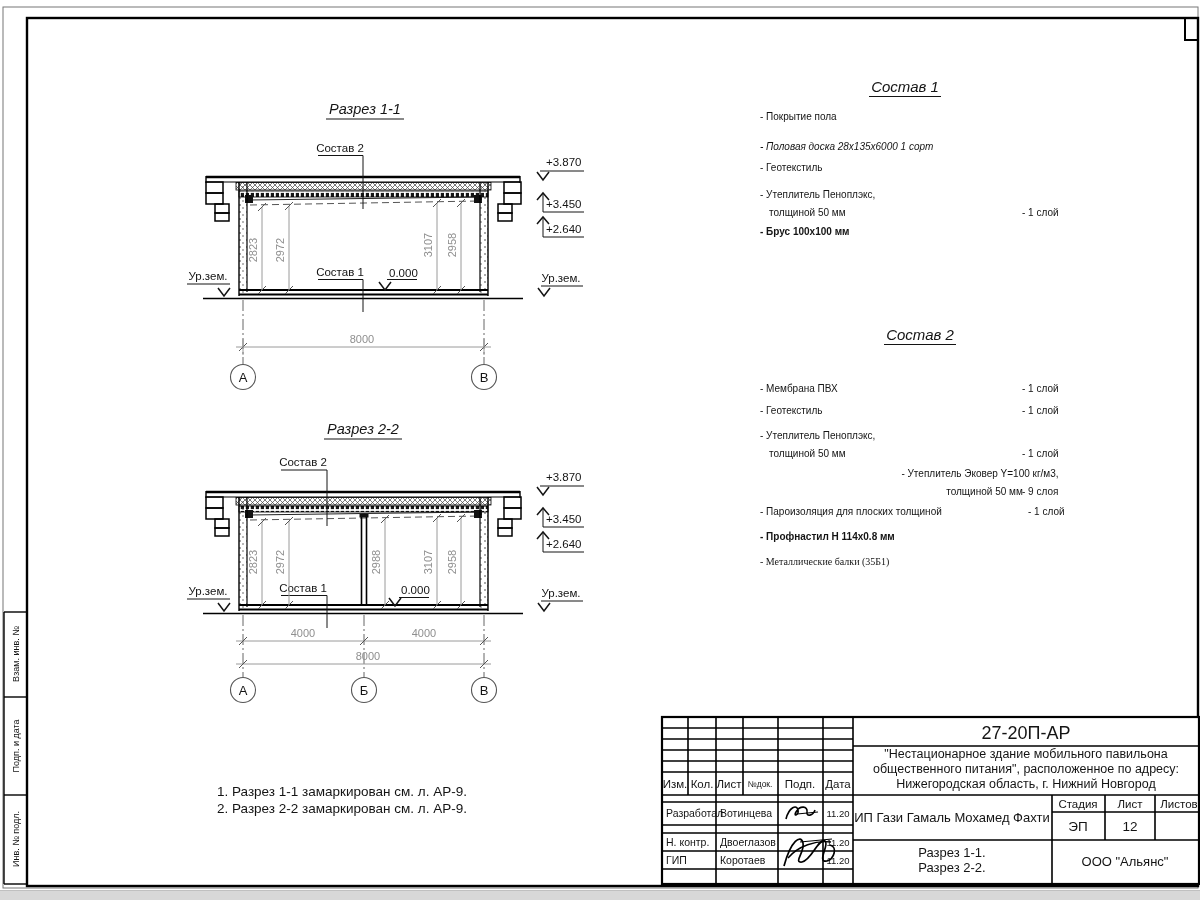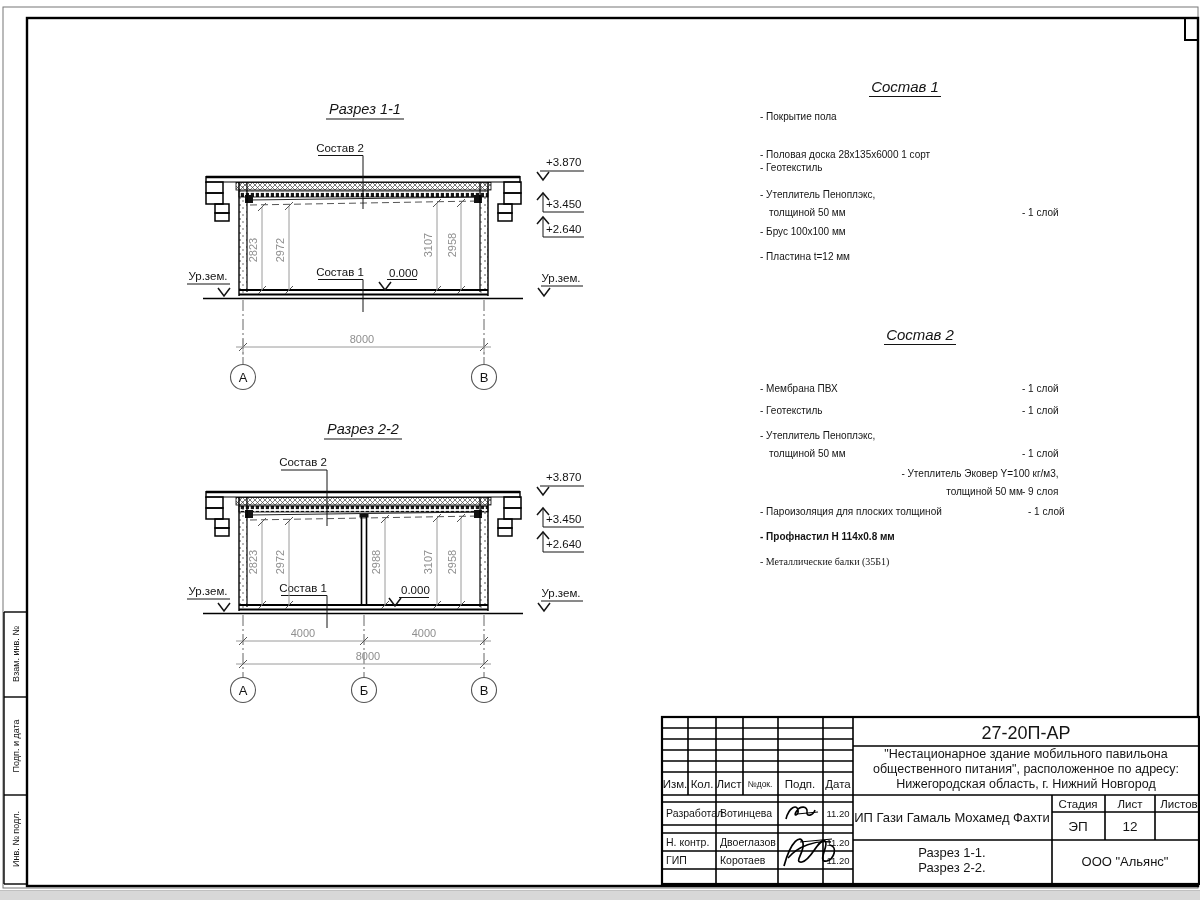--- a/index.html
+++ b/index.html
@@ -353,31 +353,34 @@
     <text class="tb-stage" text-anchor="middle" x="1130" y="831">12</text>
     <text class="tb-stage" text-anchor="middle" x="1179" y="831"></text>
     <text class="tb-client" text-anchor="middle" x="952" y="857">Разрез 1-1.</text>
     <text class="tb-client" text-anchor="middle" x="952" y="872">Разрез 2-2.</text>
     <text class="tb-client" text-anchor="middle" x="1125" y="866">ООО "Альянс"</text>
   </g>
 </svg>
 
 <div class="comp-head" style="left:745px;top:78px;"><span>Состав 1</span></div>
 <div class="mi" style="top:110px;"><span>- Покрытие пола</span></div>
-<div class="mi" style="top:148px;"><span>- Половая доска 28х135х6000 1 сорт</span></div>
+<div class="mi" style="top:140px;font-style:italic;"><span>- Половая доска 28х135х6000 1 сорт</span></div>
 <div class="mi" style="top:161px;"><span>- Геотекстиль</span></div>
 <div class="mi" style="top:188px;"><span>- Утеплитель Пеноплэкс,</span><span class="l2">толщиной 50 мм</span><span class="qty dn">- 1 слой</span></div>
-<div class="mi" style="top:225px;"><span>- Брус 100х100 мм</span></div>
-<div class="mi" style="top:250px;"><span>- Пластина t=12 мм</span></div>
+<div class="mi" style="top:225px;font-weight:bold;"><span>- Брус 100х100 мм</span></div>
 
 <div class="comp-head" style="left:760px;top:326px;"><span>Состав 2</span></div>
 <div class="mi" style="top:382px;"><span>- Мембрана ПВХ</span><span class="qty">- 1 слой</span></div>
 <div class="mi" style="top:404px;"><span>- Геотекстиль</span><span class="qty">- 1 слой</span></div>
 <div class="mi" style="top:429px;"><span>- Утеплитель Пеноплэкс,</span><span class="l2">толщиной 50 мм</span><span class="qty dn">- 1 слой</span></div>
 <div class="mi" style="top:467px;text-align:center;"><span>- Утеплитель Эковер Y=100 кг/м3,</span><span class="l2">толщиной 50 мм</span><span class="qty dn">- 9 слоя</span></div>
 <div class="mi" style="top:505px;"><span>- Пароизоляция для плоских толщиной</span><span class="qty" style="left:268px;">- 1 слой</span></div>
 <div class="mi" style="top:530px;font-weight:bold;"><span>- Профнастил Н 114х0.8 мм</span></div>
 <div class="mi" style="top:555px;font-family:Liberation Serif, serif;"><span>- Металлические балки (35Б1)</span></div>
 
+<div class="notes">
+  <div>1. Разрез 1-1 замаркирован см. л. АР-9.</div>
+  <div>2. Разрез 2-2 замаркирован см. л. АР-9.</div>
+</div>
 
 <div class="graybar"></div>
 
 </div>
 
 </body></html>

